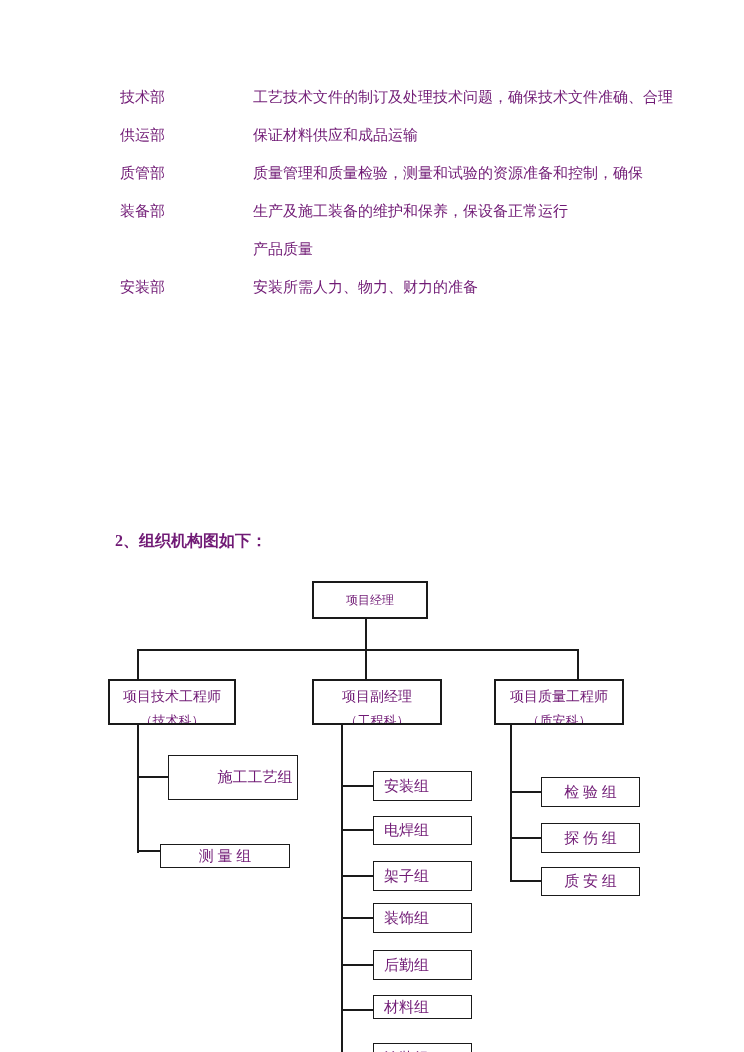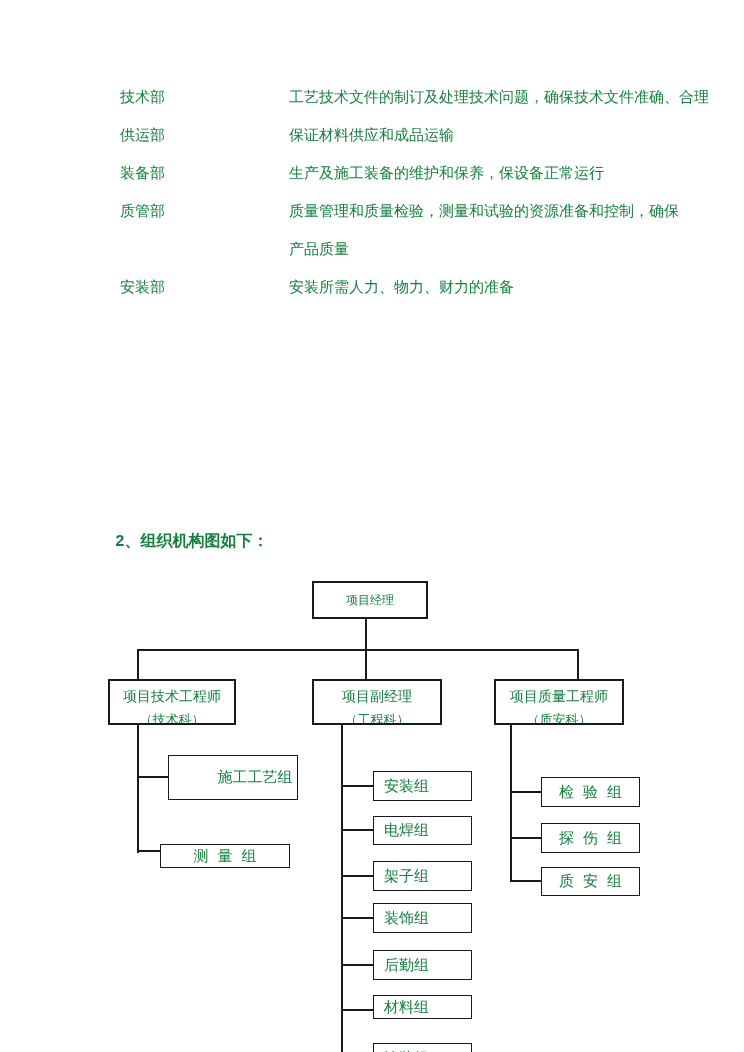--- a/index.html
+++ b/index.html
@@ -1,24 +1,24 @@
 <!DOCTYPE html>
 <html><head>
 <meta charset="utf-8">
 <style>
   html,body { margin:0; padding:0; background:#ffffff; }
   .page {
     position:relative; width:744px; height:1052px; background:#ffffff;
-    overflow:hidden; font-family:Liberation Mono, monospace; color:#15803d;
+    overflow:hidden; font-family:Liberation Serif, serif; color:#701a75;
   }
   
   .duties { position:absolute; left:120px; top:78px; width:580px; }
   .duty-row { display:flex; height:38px; align-items:center; font-size:15px; }
   .duty-label { width:133px; flex:0 0 133px; }
-  .duty-text { flex:1; white-space:nowrap;margin-left:36px; }
+  .duty-text { flex:1; white-space:nowrap; }
   
   .heading { position:absolute; left:115px; top:531px; font-size:16px; font-weight:bold; }
   
   .ln { position:absolute; background:#1a1a1a; }
   .box {
     position:absolute; box-sizing:border-box; border:1.5px solid #1a1a1a; background:#ffffff;
     display:flex; align-items:center; justify-content:center; font-size:15px;
   }
   .box.root { border-width:2px; font-size:12px; }
   .box.mgr {
@@ -37,26 +37,26 @@
   <div class="duties">
     <div class="duty-row">
       <span class="duty-label">技术部</span>
       <span class="duty-text">工艺技术文件的制订及处理技术问题，确保技术文件准确、合理</span>
     </div>
     <div class="duty-row">
       <span class="duty-label">供运部</span>
       <span class="duty-text">保证材料供应和成品运输</span>
     </div>
     <div class="duty-row">
+      <span class="duty-label">质管部</span>
+      <span class="duty-text">质量管理和质量检验，测量和试验的资源准备和控制，确保</span>
+    </div>
+    <div class="duty-row">
       <span class="duty-label">装备部</span>
       <span class="duty-text">生产及施工装备的维护和保养，保设备正常运行</span>
-    </div>
-    <div class="duty-row">
-      <span class="duty-label">质管部</span>
-      <span class="duty-text">质量管理和质量检验，测量和试验的资源准备和控制，确保</span>
     </div>
     <div class="duty-row">
       <span class="duty-label"></span>
       <span class="duty-text">产品质量</span>
     </div>
     <div class="duty-row">
       <span class="duty-label">安装部</span>
       <span class="duty-text">安装所需人力、物力、财力的准备</span>
     </div>
   </div>

